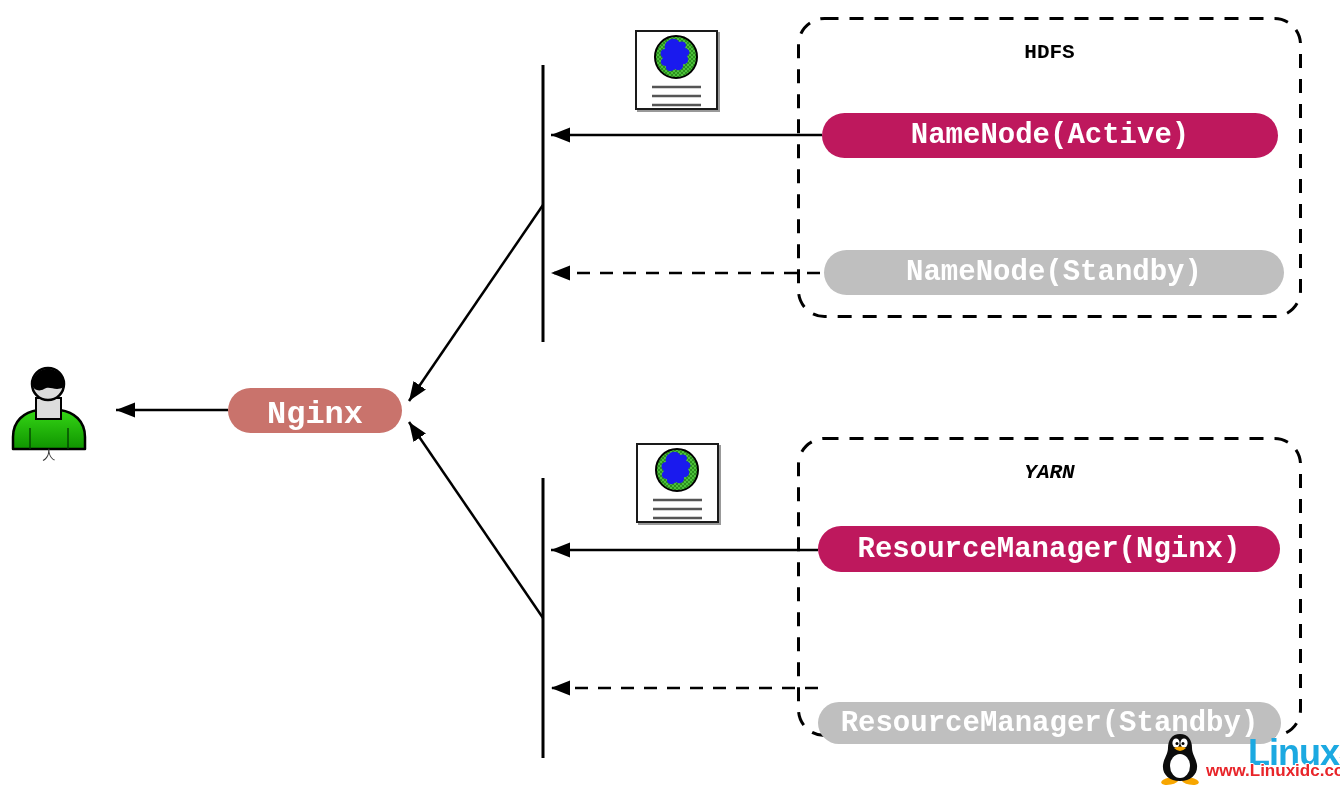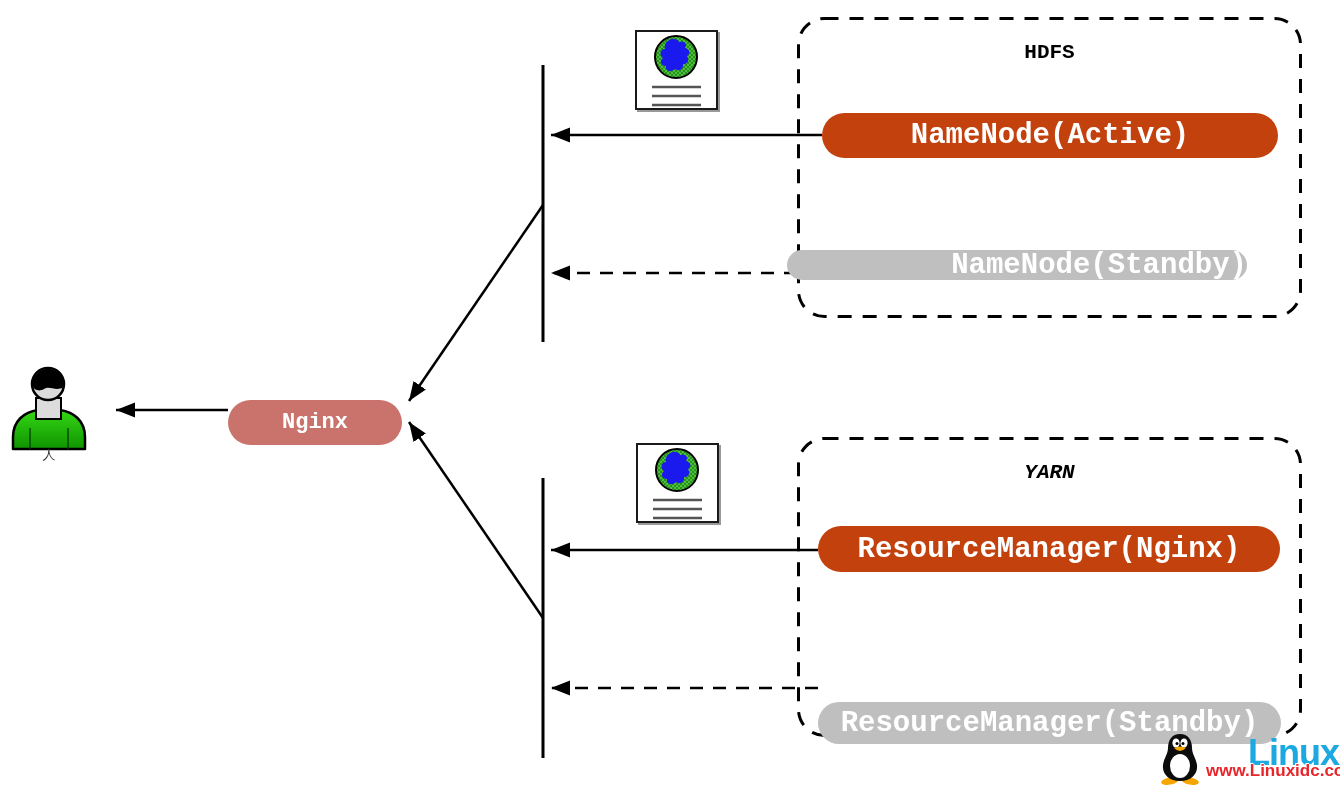--- a/index.html
+++ b/index.html
@@ -7,29 +7,29 @@
     width:1340px;height:785px;position:relative;background:#ffffff;
     font-family:"Liberation Mono",monospace;overflow:hidden;
   }
   svg.layer{position:absolute;left:0;top:0;z-index:1;}
   .overlay{position:absolute;z-index:2;}
   .pill{
     position:absolute;z-index:2;display:flex;align-items:center;justify-content:center;
     color:#ffffff;font-weight:700;font-size:29px;border-radius:23px;white-space:nowrap;
     letter-spacing:0px;
   }
-  .pill.active{background:#c2410c;}
+  .pill.active{background:#be185d;}
   .pill.standby{background:#BFBFBF;}
   .group-title{
     position:absolute;z-index:2;text-align:center;font-weight:700;font-size:21px;color:#000;
   }
   .nginx{
     position:absolute;z-index:2;left:228px;top:388px;width:174px;height:45px;
-    background:#C9736C;border-radius:23px;display:flex;align-items:center;justify-content:center;
-    color:#fff;font-weight:700;font-size:22px;margin-top:12px;
+    background:#C9736C;border-radius:23px;display:flex;align-items:flex-end;justify-content:center;
+    color:#fff;font-weight:700;font-size:32px;
   }
   .webicon{
     position:absolute;z-index:2;width:83px;height:80px;background:#fff;
     border:2px solid #1a1a1a;box-shadow:2px 2px 0 #999;box-sizing:border-box;
   }
   .user-label{
     position:absolute;z-index:2;left:26px;top:446px;width:46px;text-align:center;
     font-size:13px;color:#333;font-family:"DejaVu Sans",sans-serif;
   }
   .watermark{position:absolute;z-index:5;left:1156px;top:731px;width:184px;height:54px;}
@@ -119,21 +119,21 @@
     <path d="M15,55 H64 M15,64 H64 M15,73 H64" stroke="#555" stroke-width="2.5" fill="none"></path>
   </svg>
 </div>
 
 <div class="group-title" style="left:797px;top:41px;width:505px;">HDFS</div>
 <div class="group-title" style="left:797px;top:461px;width:505px;font-style:italic;">YARN</div>
 
 <div class="pill active" style="left:822px;top:113px;width:456px;height:45px;">
   <span>NameNode(Active)</span>
 </div>
-<div class="pill standby" style="left:787px;top:250px;width:460px;height:30px;justify-content:flex-end;">
+<div class="pill standby" style="left:824px;top:250px;width:460px;height:45px;">
   <span>NameNode(Standby)</span>
 </div>
 <div class="pill active" style="left:818px;top:526px;width:462px;height:46px;">
   <span>ResourceManager(Nginx)</span>
 </div>
 <div class="pill standby" style="left:818px;top:702px;width:463px;height:42px;">
   <span>ResourceManager(Standby)</span>
 </div>
 
 <div class="watermark">

